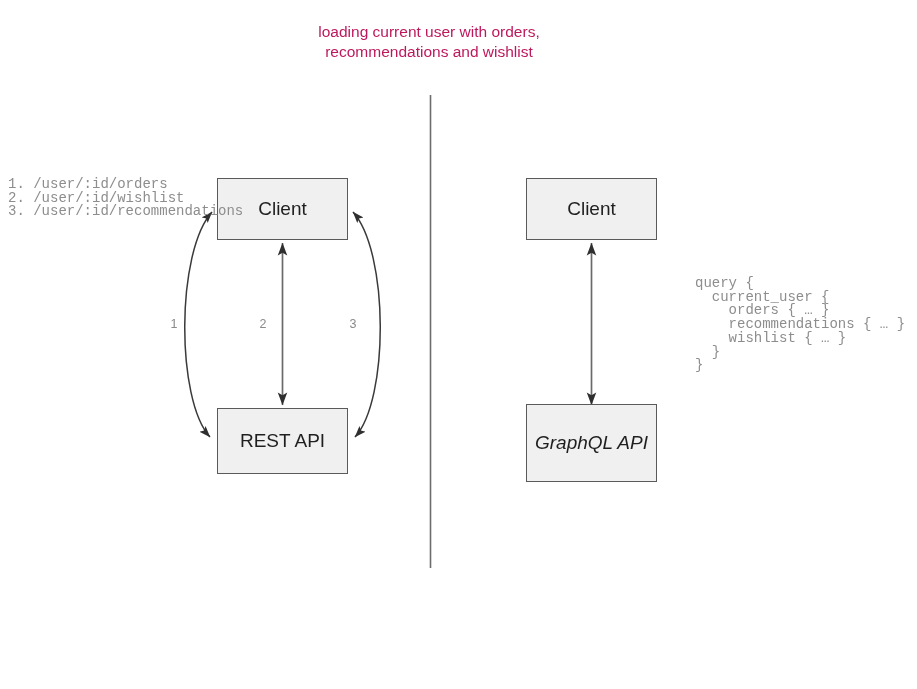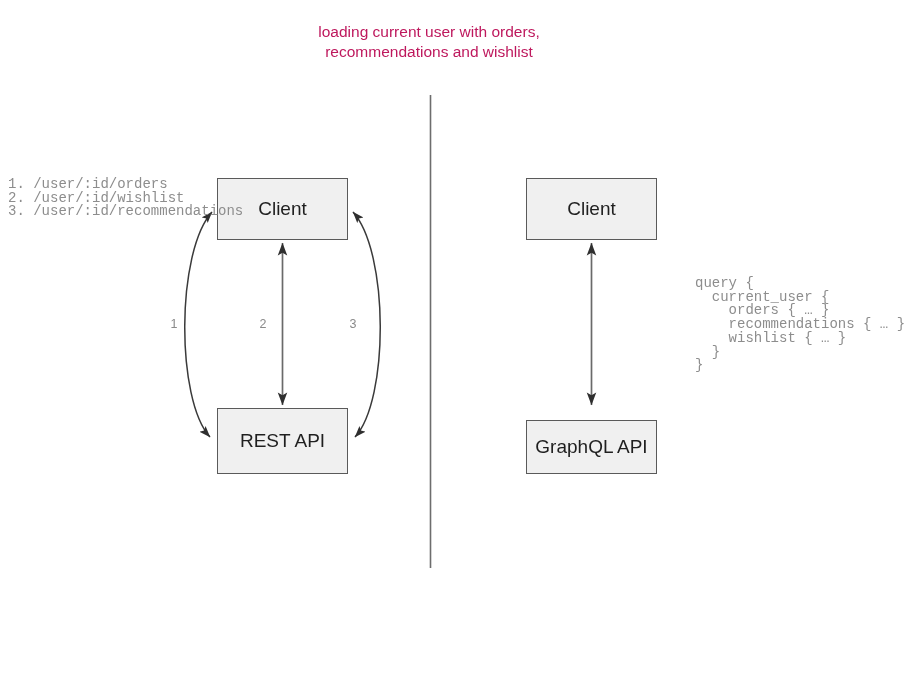--- a/index.html
+++ b/index.html
@@ -42,21 +42,21 @@
     display: flex;
     align-items: center;
     justify-content: center;
     font-size: 19px;
     color: #1f1f1f;
     font-family: "Liberation Sans", sans-serif;
   }
   #client-rest-box  { left: 217px; top: 178px; width: 131px; height: 62px; }
   #rest-api-box     { left: 217px; top: 408px; width: 131px; height: 66px; }
   #client-gql-box   { left: 526px; top: 178px; width: 131px; height: 62px; }
-  #graphql-api-box  { left: 526px; top: 420px; width: 131px; height: 54px; }
+  #graphql-api-box  { left: 526px; top: 404px; width: 131px; height: 78px; font-style: italic; }
 
   .edge-label {
     position: absolute;
     font-size: 12.5px;
     color: #8a8a8a;
     font-family: "Liberation Sans", sans-serif;
     text-align: center;
     width: 20px;
   }
   #edge-label-1 { left: 164px; top: 317px; }

